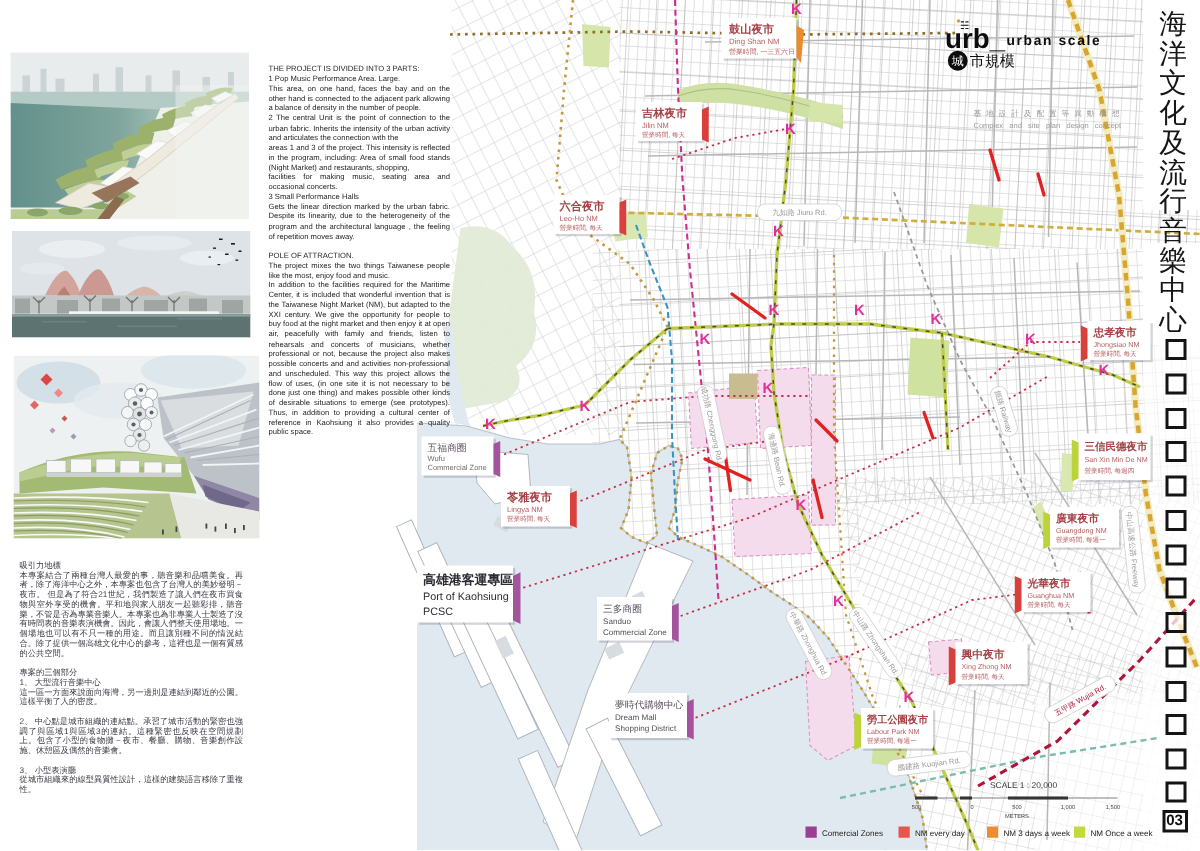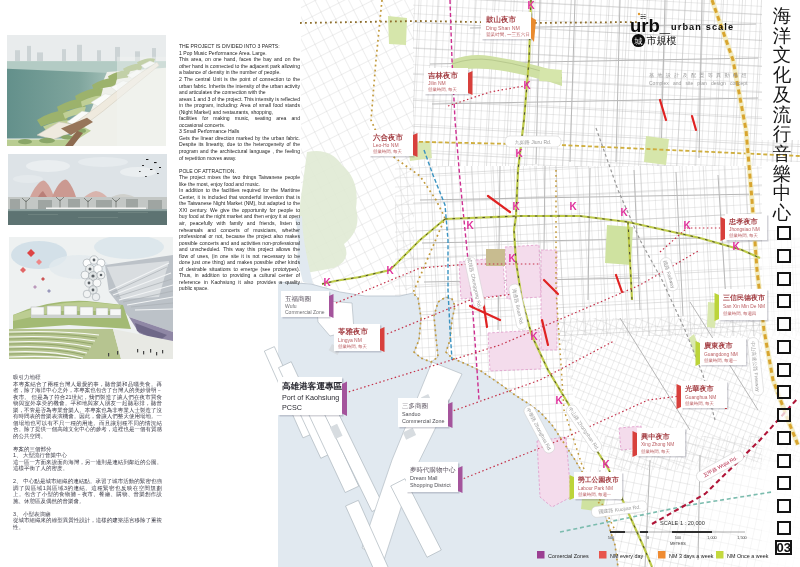--- a/index.html
+++ b/index.html
@@ -10,21 +10,21 @@
 #entext{left:179px;top:43px;width:121px;color:#262626;}
 #entext .sc{width:242px;font-size:10.2px;line-height:13.1px;text-align:justify;}
 #entext p{margin:0 0 13px 0;}
 #zhtext{left:13px;top:374px;width:149px;color:#3a3a46;}
 #zhtext .sc{width:298px;font-size:11px;line-height:13px;text-align:justify;}
 #zhtext p{margin:0 0 13px 0;}
 #rcol-title{left:767px;top:6px;width:30px;font-size:18.5px;line-height:19.7px;
   color:#161616;text-align:center;letter-spacing:0;}
 .rsq{position:absolute;left:776.5px;width:10.5px;height:10px;border:2.6px solid #141414;background:rgba(255,255,255,0.75);}
 #pageno{left:774.5px;top:540px;width:13px;height:11px;border:2.8px solid #141414;background:#fff;
-  font-size:13px;font-weight:bold;text-align:center;line-height:11px;color:#111;}
+  font-size:10px;font-weight:bold;text-align:center;line-height:11px;color:#111;}
 </style>
 </head>
 <body>
 <div id="page">
 
 <svg class="abs" style="left:0;top:0" width="800" height="567" viewBox="0 0 800 567">
 <defs>
 <pattern id="gA" width="6" height="8.5" patternUnits="userSpaceOnUse" patternTransform="rotate(3)">
   <path d="M0 0H6M0 0V8.5" stroke="#bdbdbd" stroke-width="0.6" fill="none"></path>
 </pattern>

